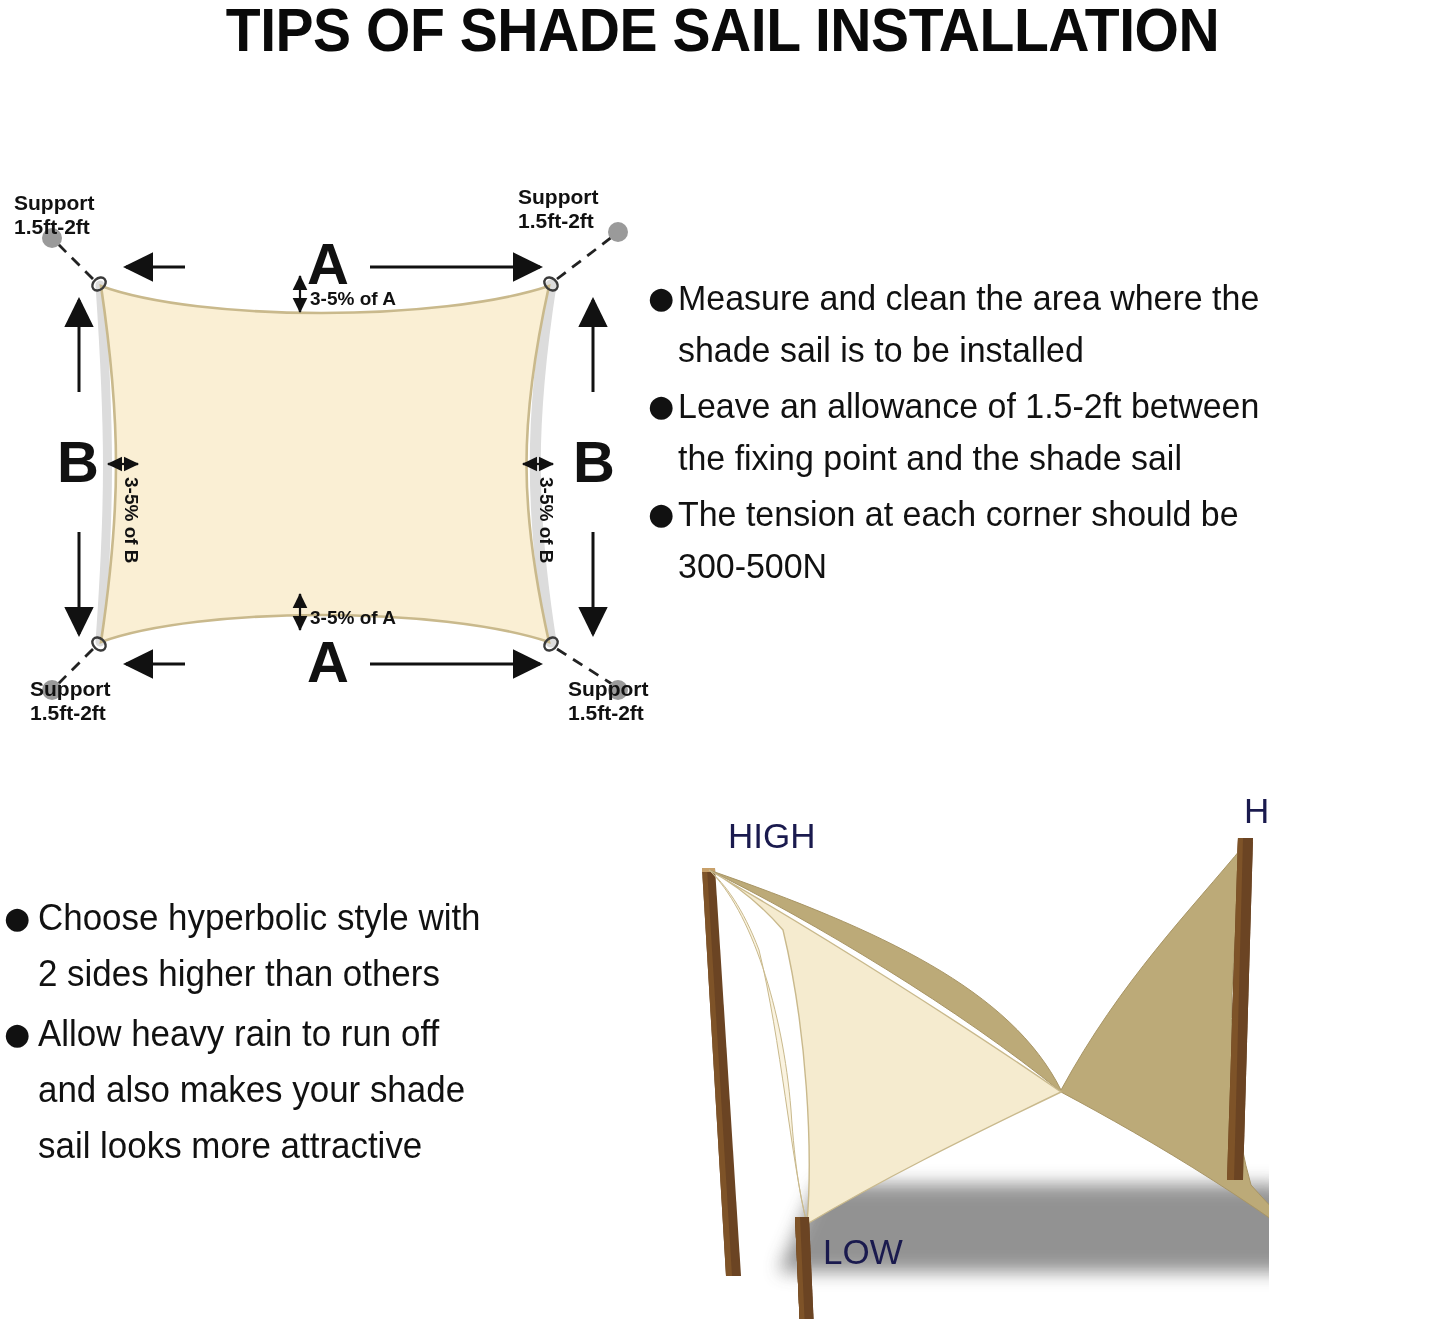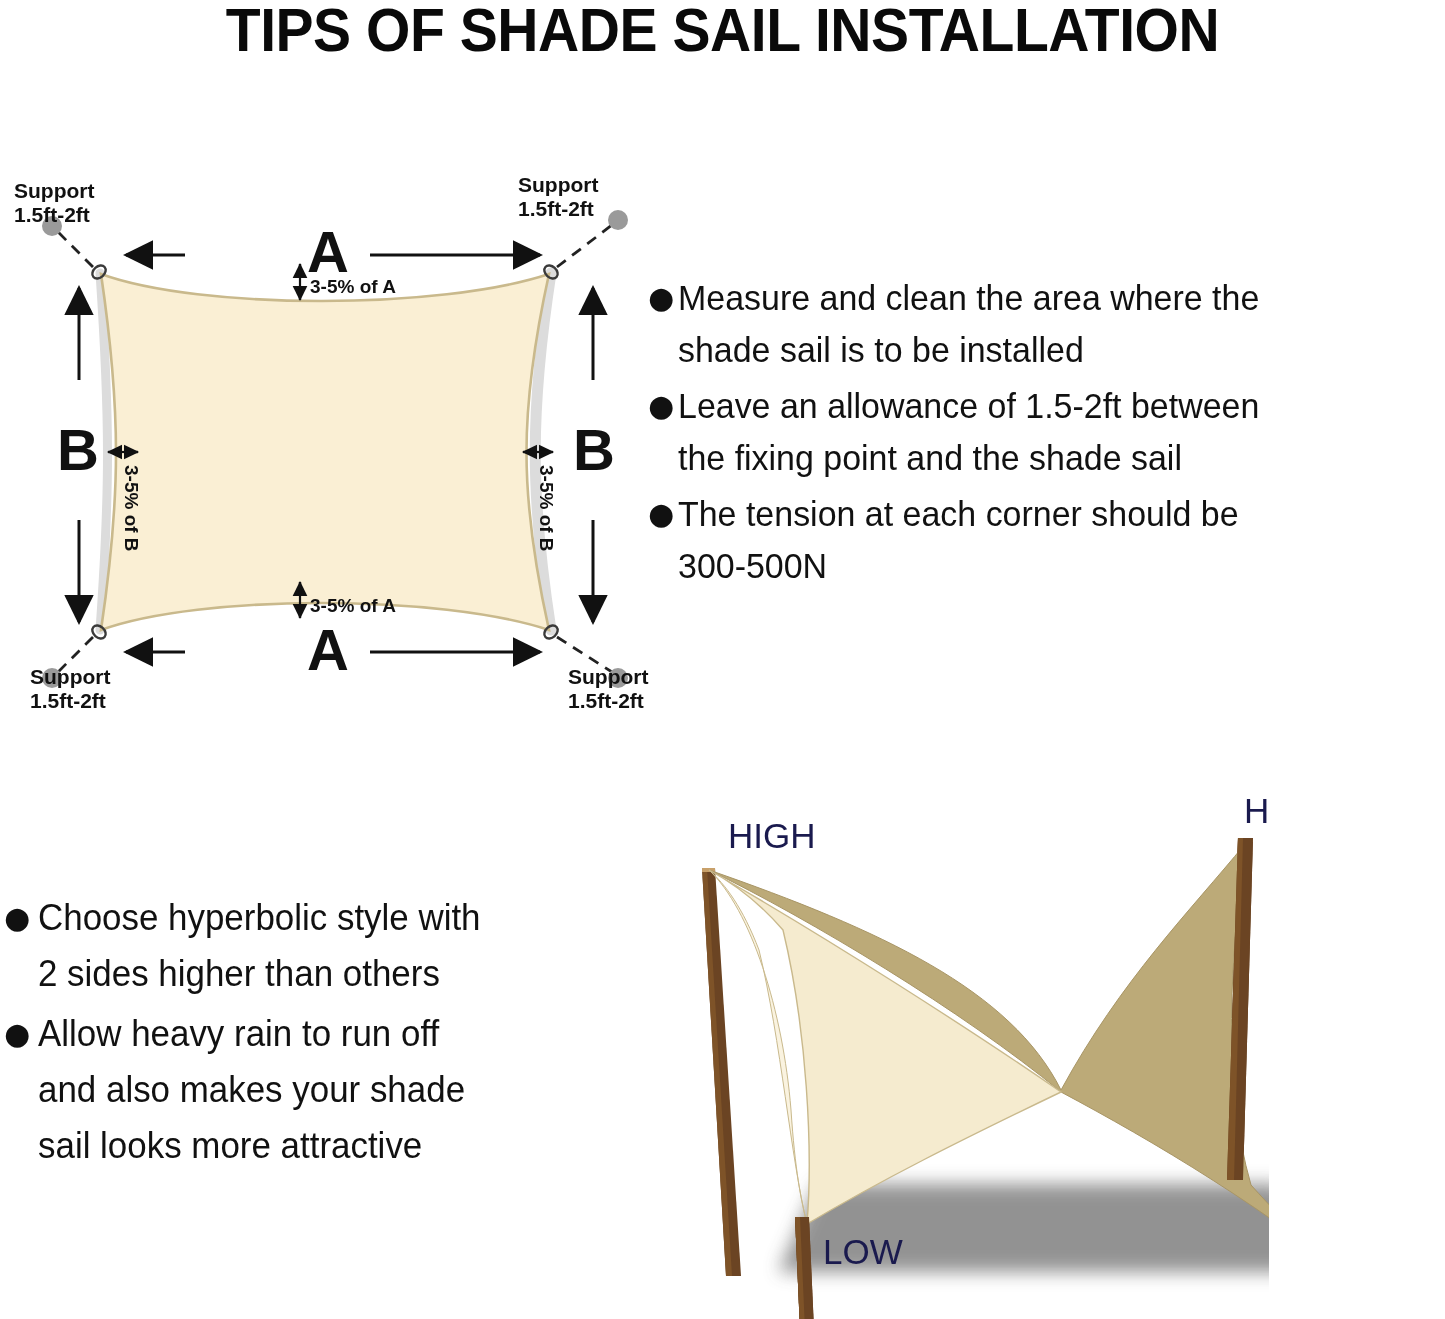--- a/index.html
+++ b/index.html
@@ -32,21 +32,21 @@
     color: #0a0a0a;
     transform: scaleX(0.92);
     transform-origin: 50% 50%;
     white-space: nowrap;
   }
 
   
   #rect-diagram {
     position: absolute;
     left: 0px;
-    top: 160px;
+    top: 172px;
     width: 660px;
     height: 570px;
   }
   #rect-diagram svg { display: block; }
 
   
   #tips-list {
     position: absolute;
     left: 648px;
     top: 272px;

